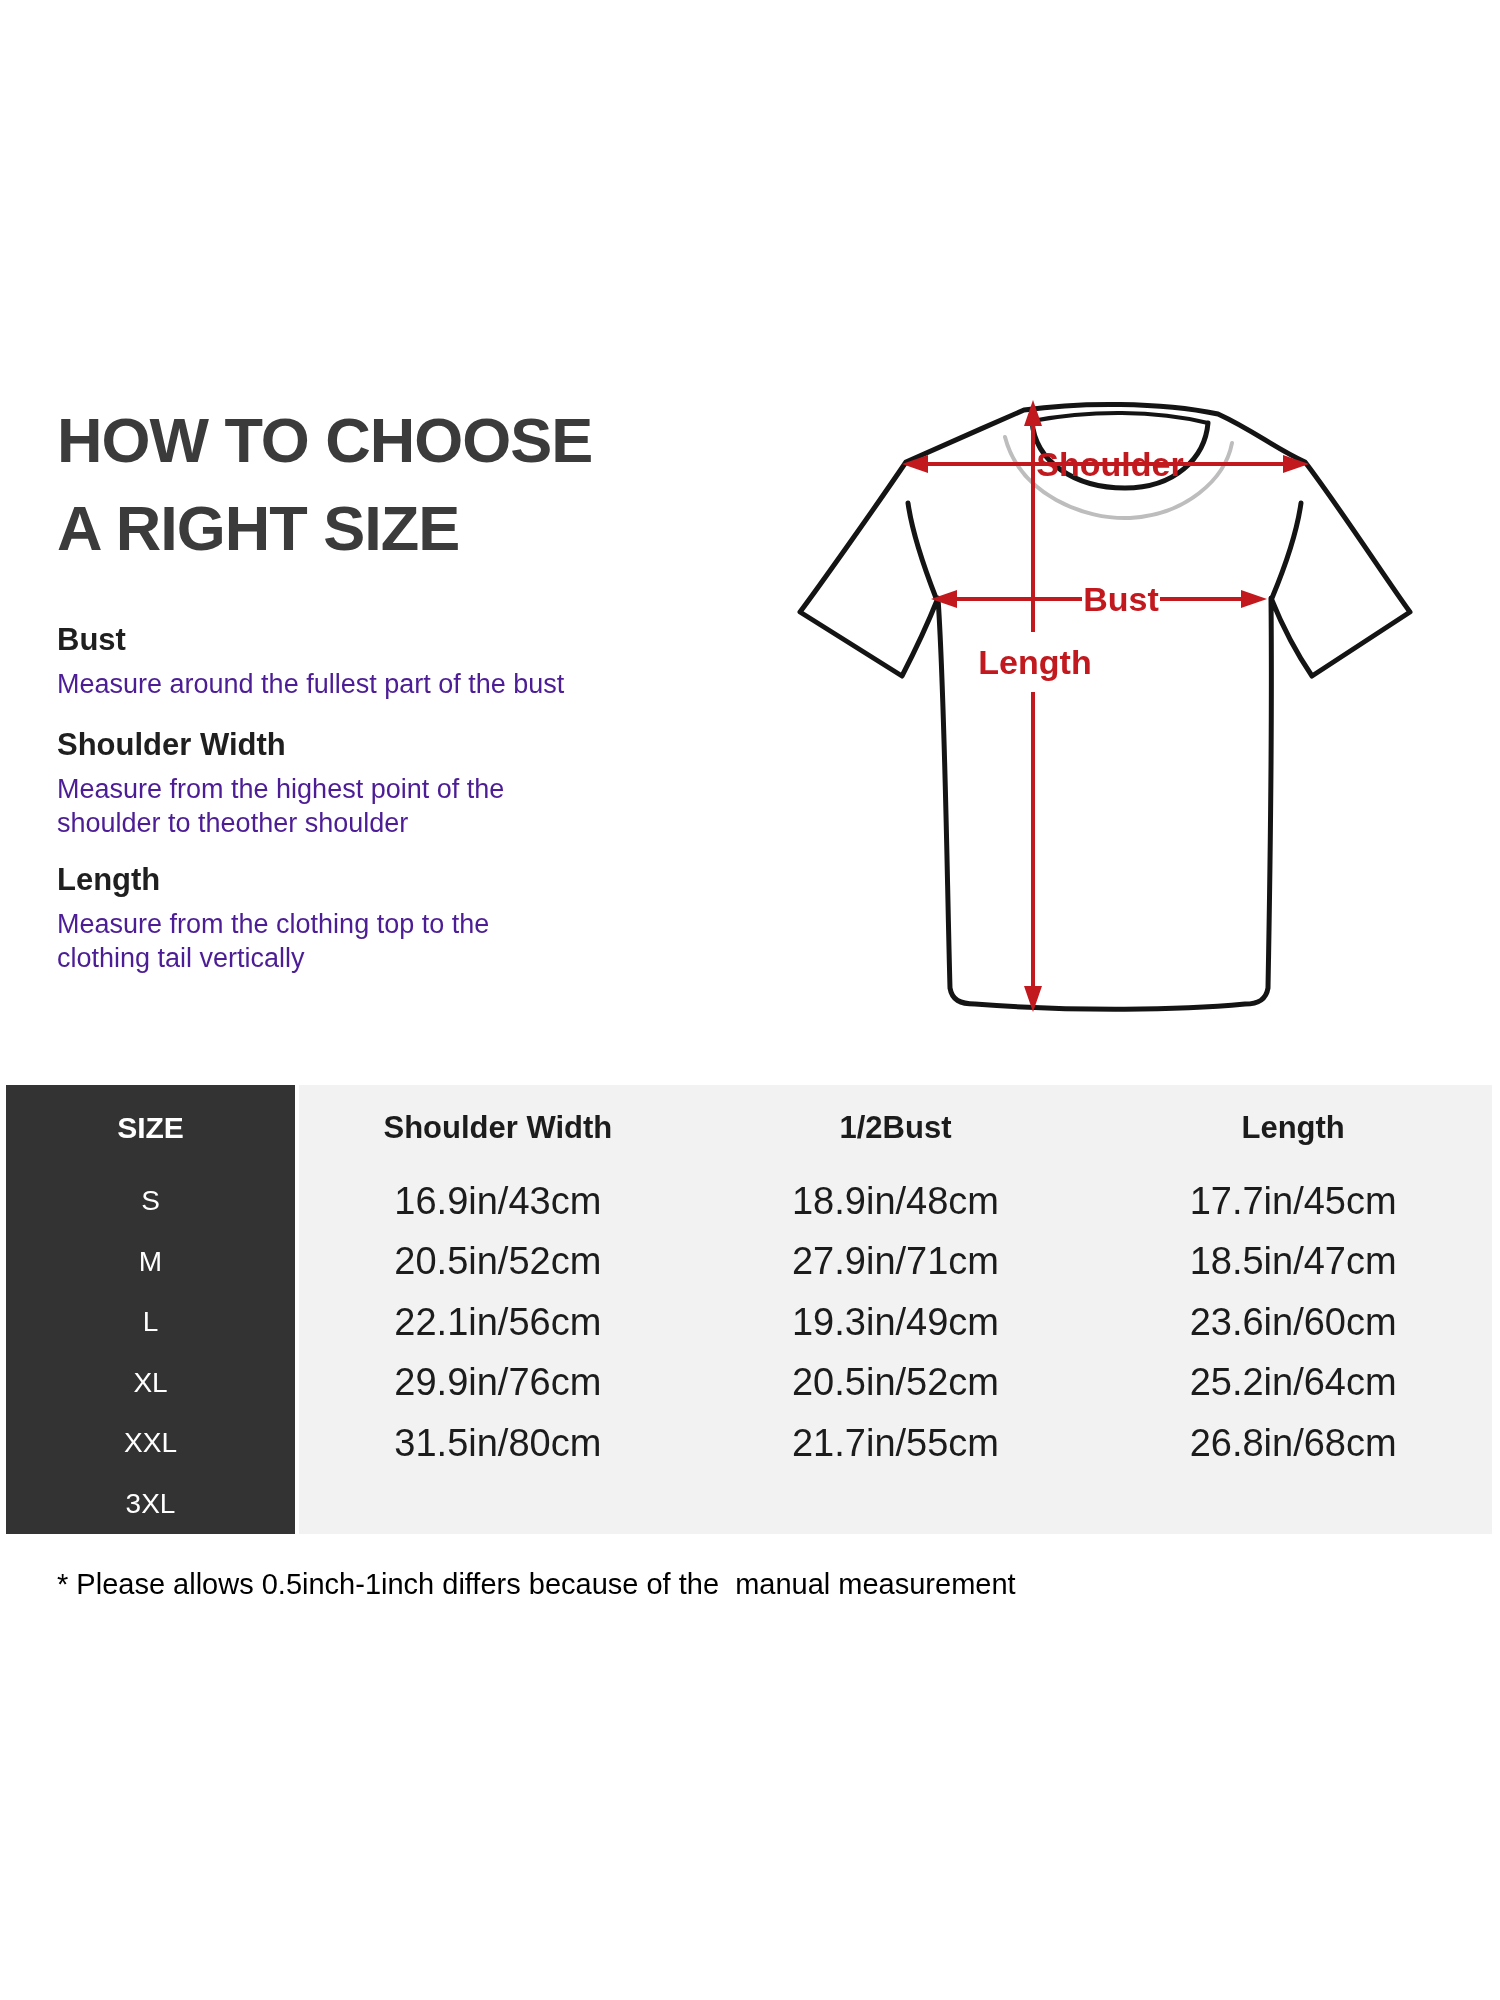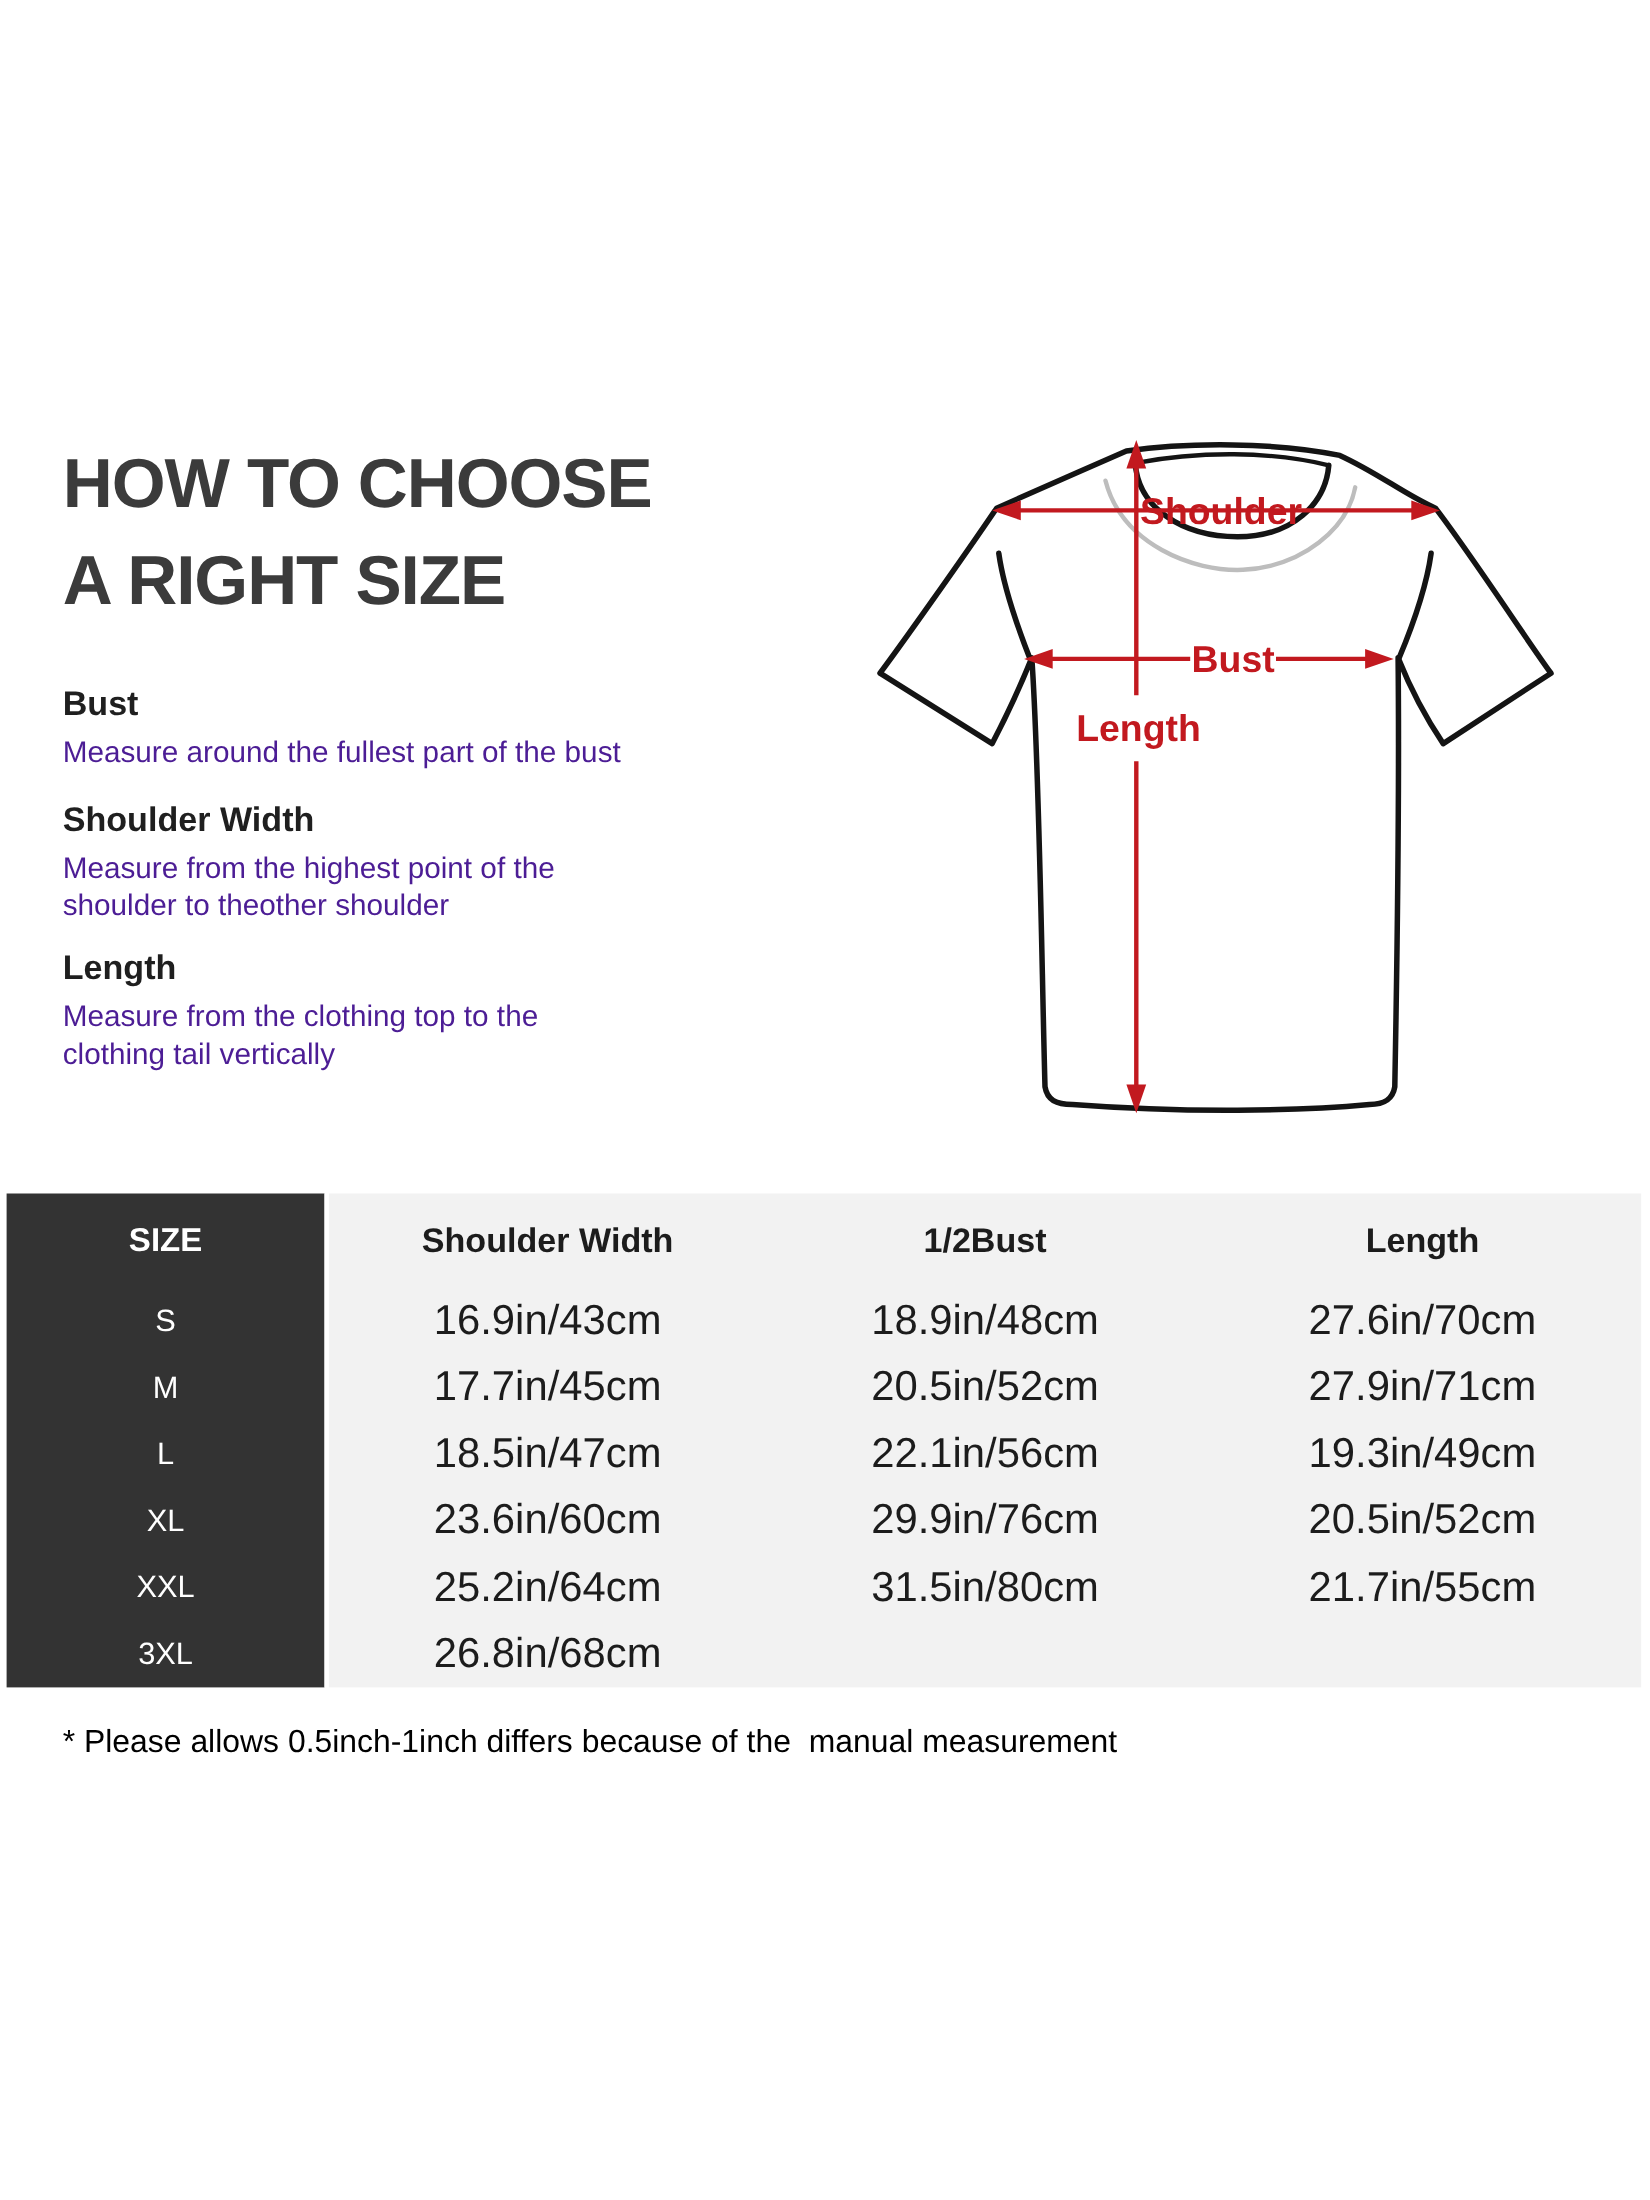--- a/index.html
+++ b/index.html
@@ -156,21 +156,20 @@
       <div class="cell">3XL</div>
     </div>
     <div class="table-divider"></div>
     <div class="col-data">
       <div class="cell header">Shoulder Width</div>
       <div class="cell header">1/2Bust</div>
       <div class="cell header">Length</div>
 
       <div class="cell">16.9in/43cm</div>
       <div class="cell">18.9in/48cm</div>
-      <div class="cell">27.6in/70cm</div>
 
       <div class="cell">17.7in/45cm</div>
       <div class="cell">20.5in/52cm</div>
       <div class="cell">27.9in/71cm</div>
 
       <div class="cell">18.5in/47cm</div>
       <div class="cell">22.1in/56cm</div>
 
       <div class="cell">19.3in/49cm</div>
       <div class="cell">23.6in/60cm</div>

